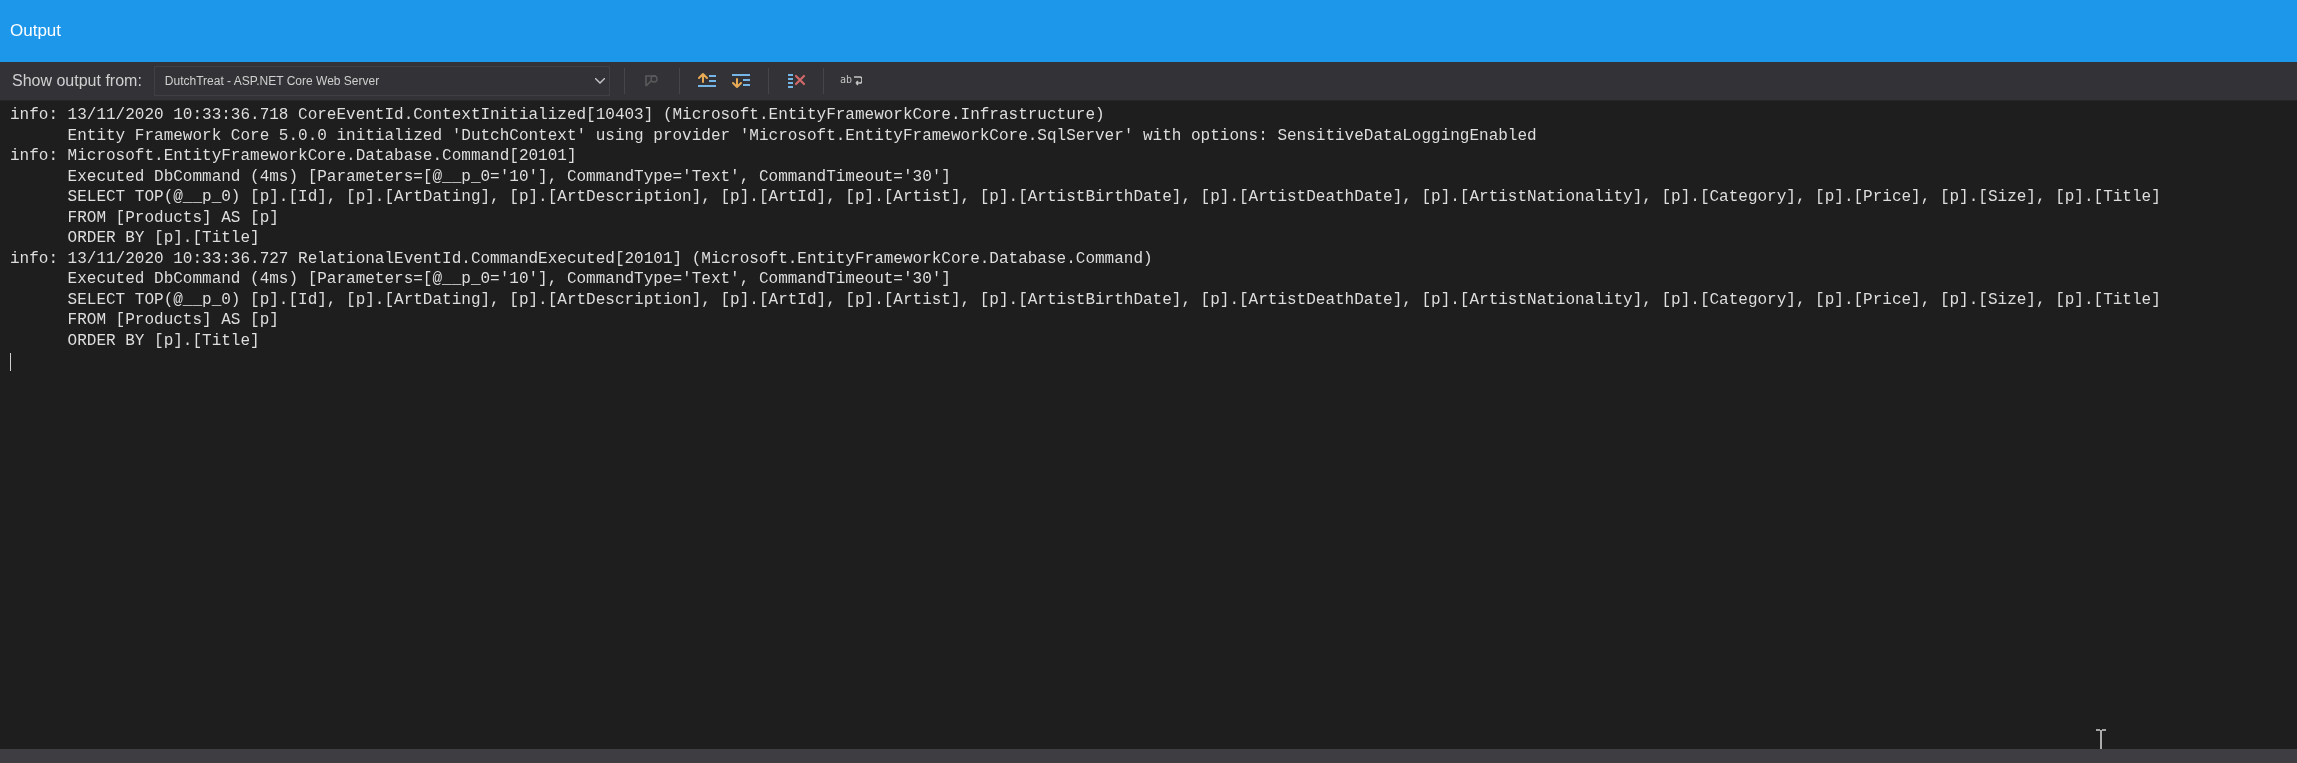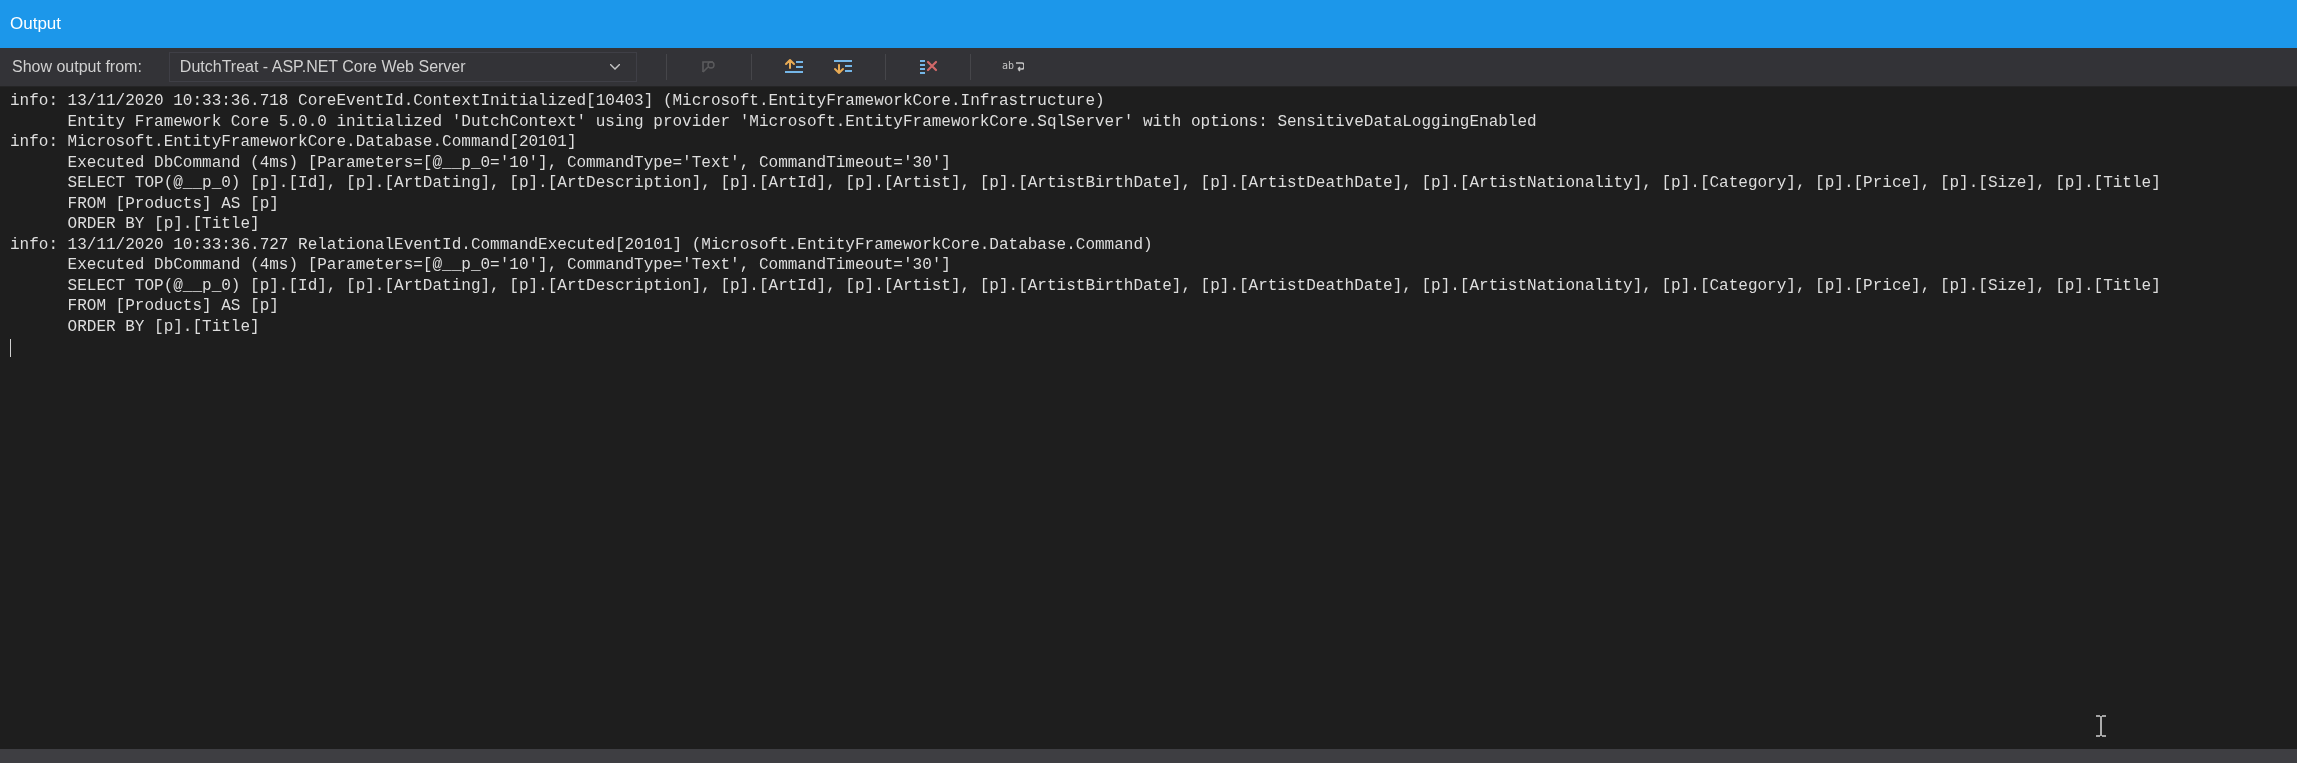--- a/index.html
+++ b/index.html
@@ -1,22 +1,22 @@
 <!DOCTYPE html>
 <html><head>
 <meta charset="utf-8">
 <style>
   html,body{margin:0;padding:0;height:100%;width:100%;background:#1e1e1e;font-family:"Segoe UI",Tahoma,sans-serif;font-size:14px;color:#d0d0d0;overflow:hidden}
   .panel{display:flex;flex-direction:column;height:763px;width:2297px;background:#1e1e1e;box-sizing:border-box}
   
-  .titlebar{height:30px;background:linear-gradient(#1c97ea,#1c97ea);display:flex;align-items:center;padding:9px 10px;color:#ffffff;font-size:17px;font-weight:400}
+  .titlebar{height:30px;background:linear-gradient(#1c97ea,#1c97ea);display:flex;align-items:center;padding:16px 10px;color:#ffffff;font-size:17px;font-weight:400}
   
-  .toolbar{height:38px;background:#333337;display:flex;align-items:center;padding:0 12px;gap:23px;border-bottom:1px solid #252526}
+  .toolbar{height:38px;background:#333337;display:flex;align-items:center;padding:0 12px;gap:8px;border-bottom:1px solid #252526}
   .toolbar-label{color:#d0d0d0;font-size:16px;padding-right:4px}
-  .dropdown{display:flex;align-items:center;justify-content:space-between;background:#333337;border:1px solid #3f3f46;height:28px;min-width:440px;padding:0 16px 0 10px;color:#d0d0d0;font-size:16px;cursor:default}
+  .dropdown{display:flex;align-items:center;justify-content:space-between;background:#333337;border:1px solid #3f3f46;height:28px;min-width:440px;padding:0 4px 0 10px;color:#d0d0d0;font-size:12px;cursor:default}
   .dropdown .chev svg{display:block}
   .sep{width:1px;height:26px;background:#46464a;margin:0 6px}
   .tbtn{width:26px;height:26px;display:flex;align-items:center;justify-content:center;cursor:pointer}
   .tbtn.disabled{opacity:.45;cursor:default}
   .tbtn svg{display:block}
   
   .output-body{flex:1;padding:4px 10px 10px 10px;font-family:Liberation Mono, monospace;font-size:16px;line-height:20.5px;white-space:pre;overflow:hidden;color:#dedede;position:relative}
   .caret{position:absolute;width:1px;height:18px;background:#d0d0d0}
   .textcursor{position:absolute;pointer-events:none}
   

